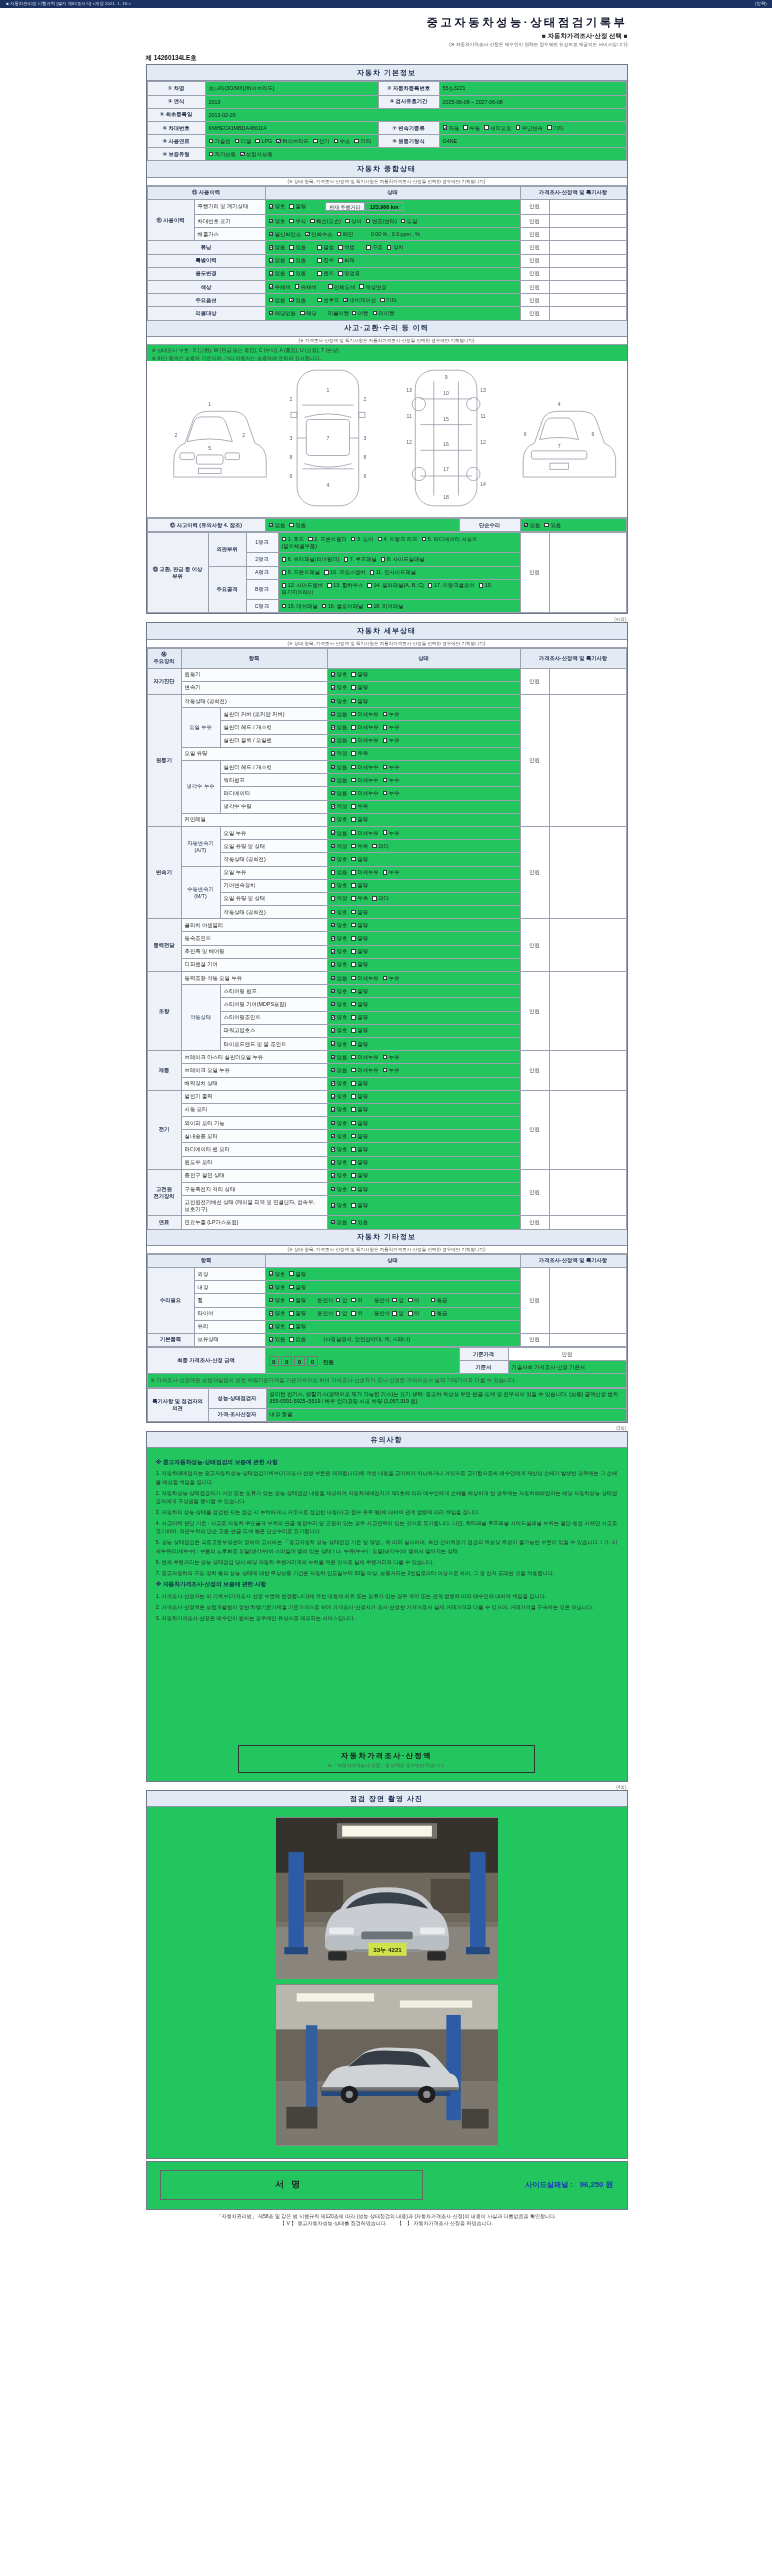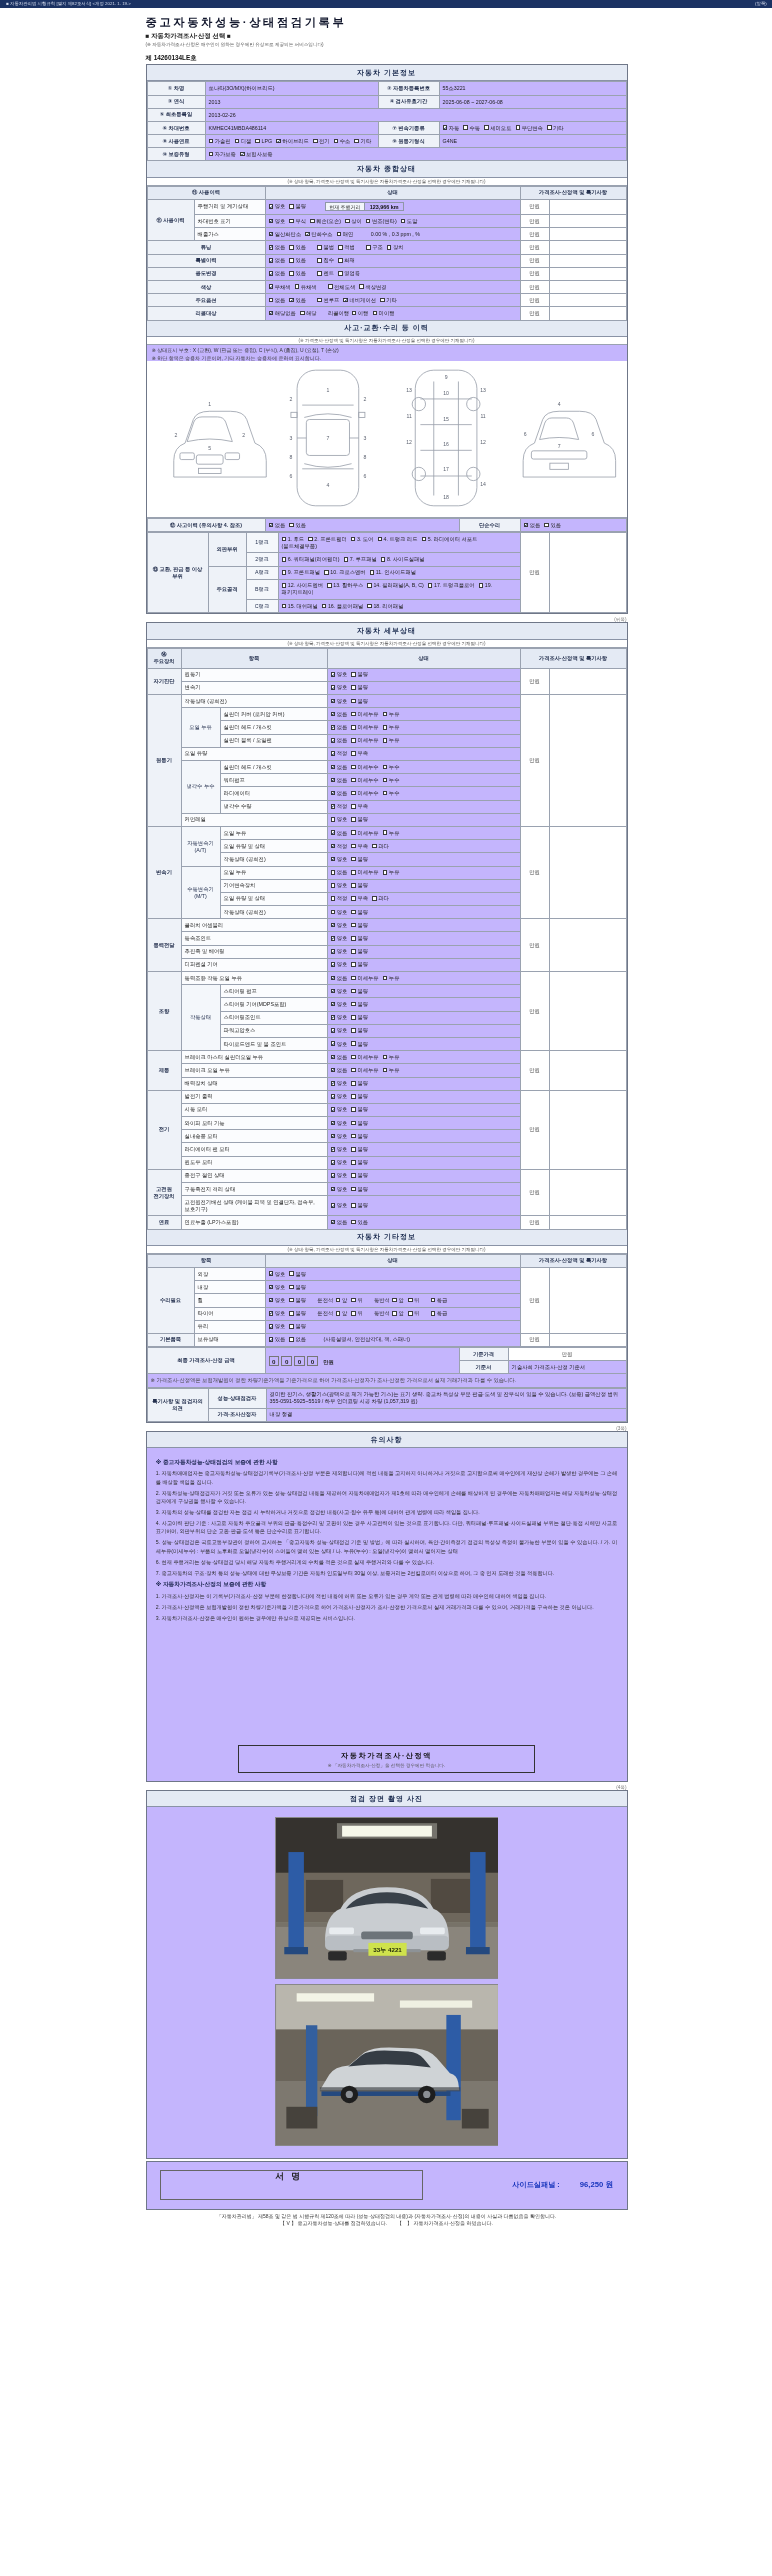--- a/index.html
+++ b/index.html
@@ -1,24 +1,24 @@
 <!DOCTYPE html>
 <html style="font-size:8.2px"><head>
 <meta charset="utf-8">
 <style>
 *{box-sizing:border-box;margin:0;padding:0}
 body{width:773px;height:2576px;overflow:hidden;background:#ffffff;font-family:"Liberation Sans","DejaVu Sans",sans-serif;color:#1c1c1c;font-size:5.7px}
 .topbar{height:7.7px;background:#1b3263;color:#d7deef;font-size:4.4px;display:flex;justify-content:space-between;align-items:center;padding:0 6.2px}
 .doc{width:482px;margin:1px auto 0}
-.titleblock{text-align:left;padding:6.2px 0 2.1px}
+.titleblock{text-align:right;padding:6.2px 0 2.1px}
 .title{font-size:11.3px;font-weight:bold;letter-spacing:2.6px;color:#10152b}
 .subtitle{font-size:6.4px;font-weight:bold;margin-top:2.1px;color:#222}
 .titlenote{font-size:4.6px;color:#555;margin-top:1.5px}
 .docno{font-size:6.4px;font-weight:bold;margin:4.1px 0 1.5px;color:#111}
-.panel{border:0.5px solid #6f7788;background:#c4b5fd;margin-bottom:2.1px}
+.panel{border:0.5px solid #6f7788;background:#22c55e;margin-bottom:2.1px}
 .sec-head{background:#e4eaf4;border-bottom:0.5px solid #8a93a6;text-align:center;font-weight:bold;font-size:7px;padding:2.6px 0;color:#1c2c50;letter-spacing:1px}
 .note-line{text-align:center;font-size:4.5px;color:#555;padding:1px 0;border-bottom:0.5px solid #9aa2b0;background:#fff}
 table.t{width:100%;border-collapse:collapse;table-layout:fixed}
 .t th,.t td{border:0.5px solid #9aa2b0;padding:2.6px 3.1px;font-size:5.3px;vertical-align:middle;text-align:left;word-break:keep-all}
 .t th{background:#eef2f8;font-weight:bold;text-align:center;color:#24304e}
 .t .hcell{background:#e4eaf4}
 .t .gcell{background:#eef2f8;text-align:center;font-weight:bold}
 .t .subcell{background:#f4f7fb;text-align:center;font-weight:normal}
 .t .lcell{background:#fbfcfe}
 .t .pcell{text-align:center;color:#444;background:#fff}
@@ -43,23 +43,23 @@
 .marker{width:482px;margin:0 auto;text-align:right;font-size:4.6px;color:#777;padding:0.5px 1px}
 .notice-body{padding:6.2px 9.3px;min-height:289px}
 .nhead{font-weight:bold;font-size:5.7px;margin:4.1px 0 2.6px;color:#17224a}
 .nitem{font-size:5.2px;color:#2a2a2a;line-height:1.62;margin-bottom:2.6px;text-align:justify}
 .pricebox{width:62%;margin:8.2px auto 3.1px;border:0.8px solid #333;text-align:center;padding:4.1px 5.2px}
 .pricebox .pb-title{font-size:7.2px;font-weight:bold;letter-spacing:1.5px;color:#111}
 .pricebox .pb-note{font-size:4.6px;color:#555;margin-top:2.1px}
 .photo{width:223px;margin:5.2px auto;border:0.5px solid #888;font-size:0;line-height:0}
 .photo-wrap{padding:4.1px 0 7.2px}
 .signrow{display:flex;align-items:center;justify-content:space-between;padding:8.2px 13.4px}
-.signbox{border:0.5px solid #666;width:58%;height:30px;display:flex;align-items:flex-start;justify-content:center;font-size:8.8px;font-weight:bold;letter-spacing:7.2px;color:#222}
+.signbox{border:0.5px solid #666;width:58%;height:30px;display:flex;align-items:center;justify-content:center;font-size:8.8px;font-weight:bold;letter-spacing:7.2px;color:#222}
 .fee{font-size:7.2px;font-weight:bold;color:#1936bd}
-.fee b{margin-left:18px;font-size:7.7px}
+.fee b{margin-left:5px;font-size:7.7px}
 .footnotes{width:482px;margin:3.1px auto 0;text-align:center}
 .footnotes p{font-size:5px;color:#333;margin:1.5px 0}
 </style>
 </head>
 <body>
 
 <div class="topbar">
   <span>■ 자동차관리법 시행규칙 [별지 제82호서식] &lt;개정 2021. 1. 19.&gt;</span>
   <span>(앞쪽)</span>
 </div>

